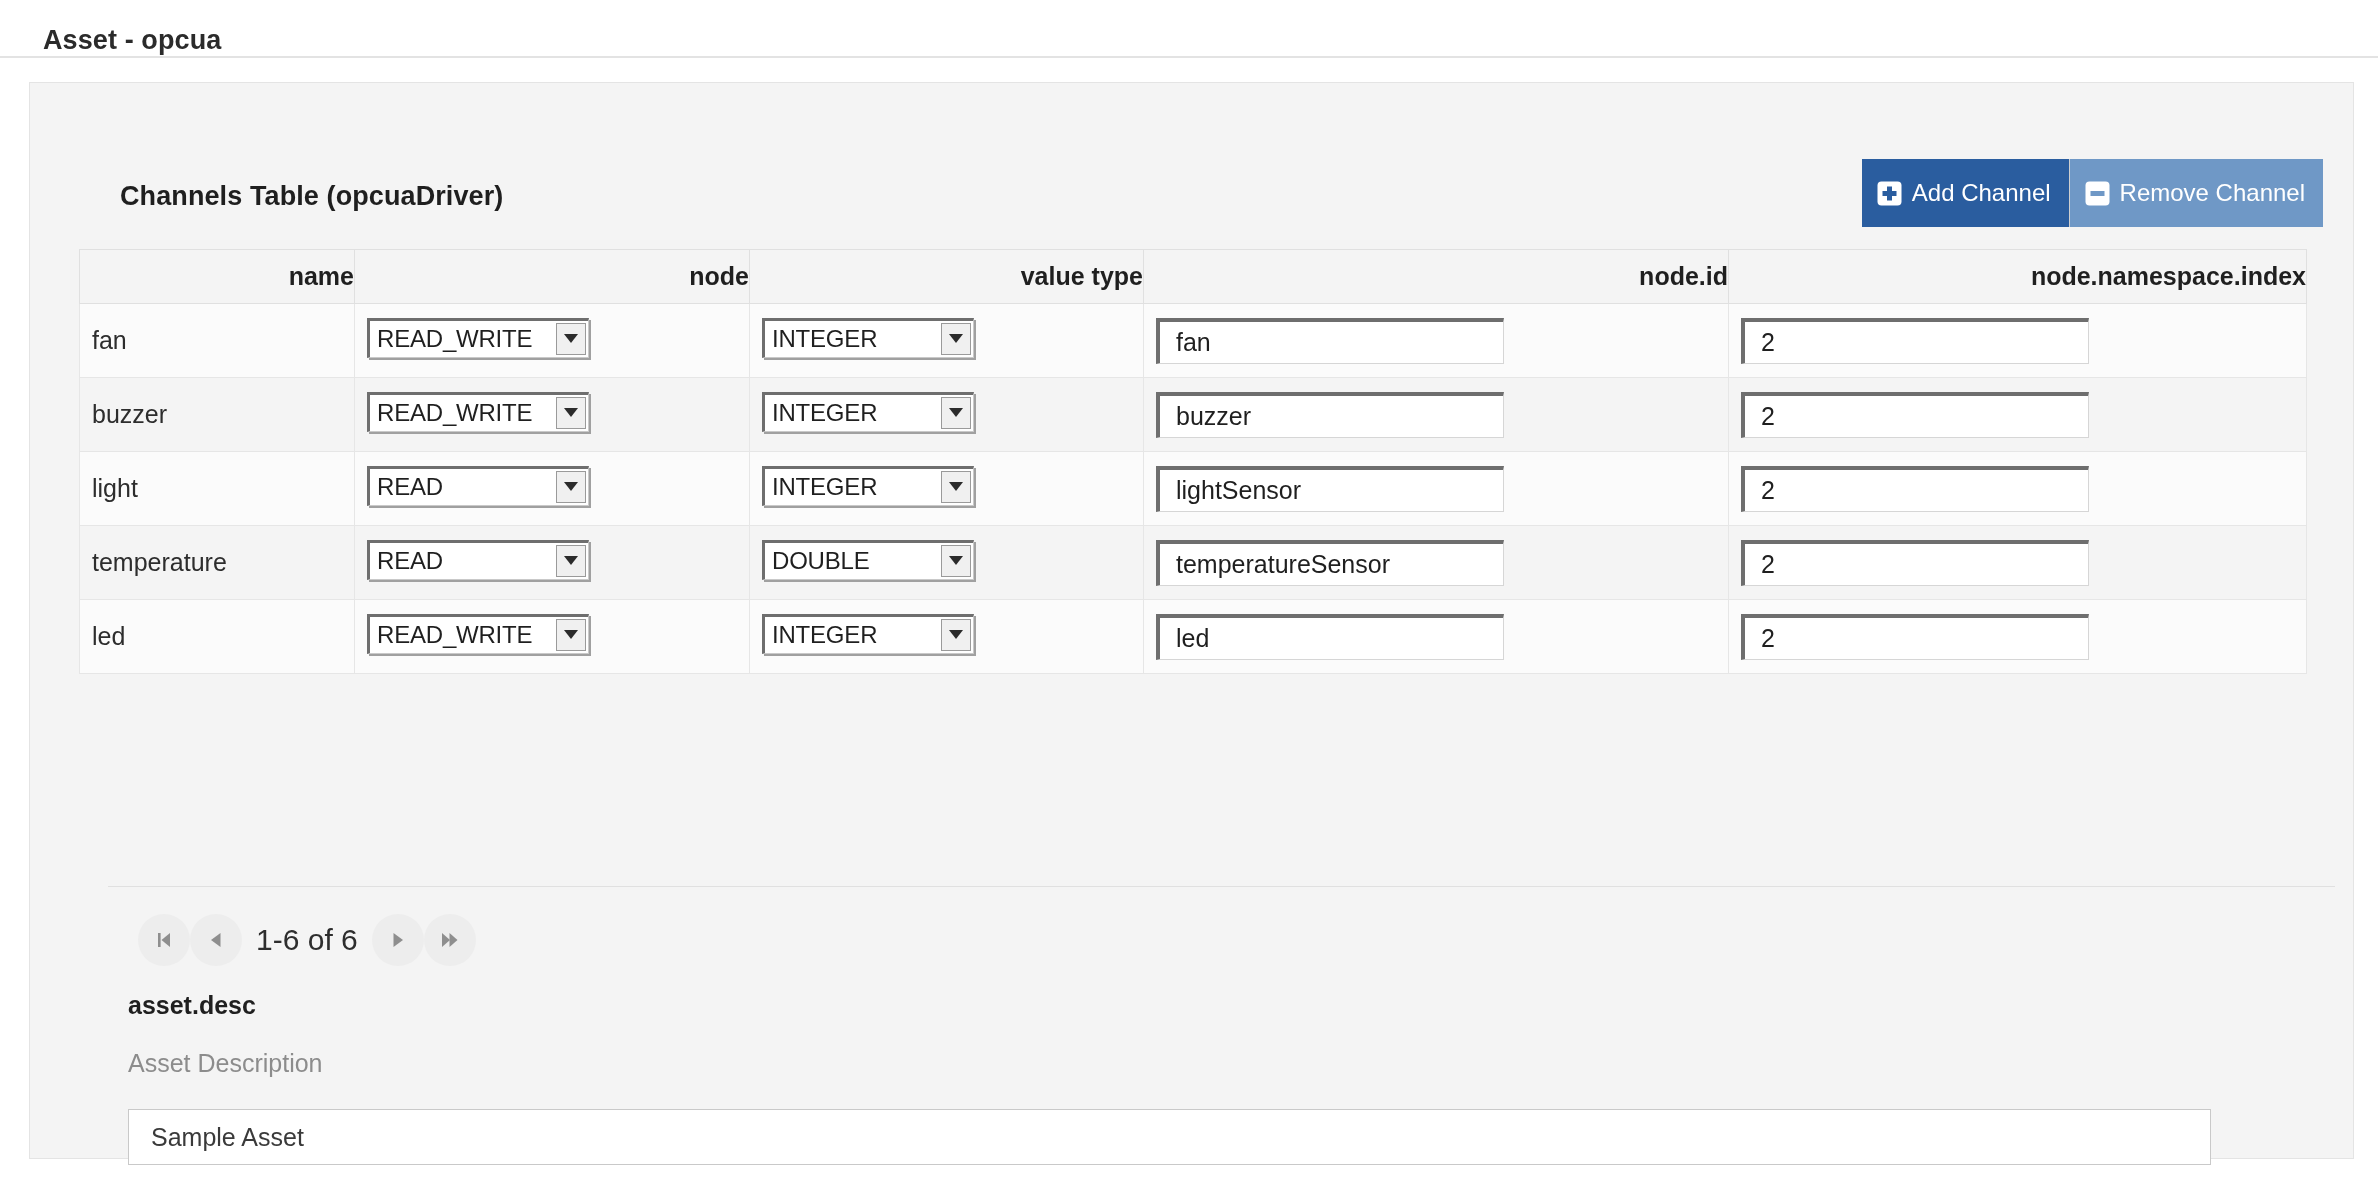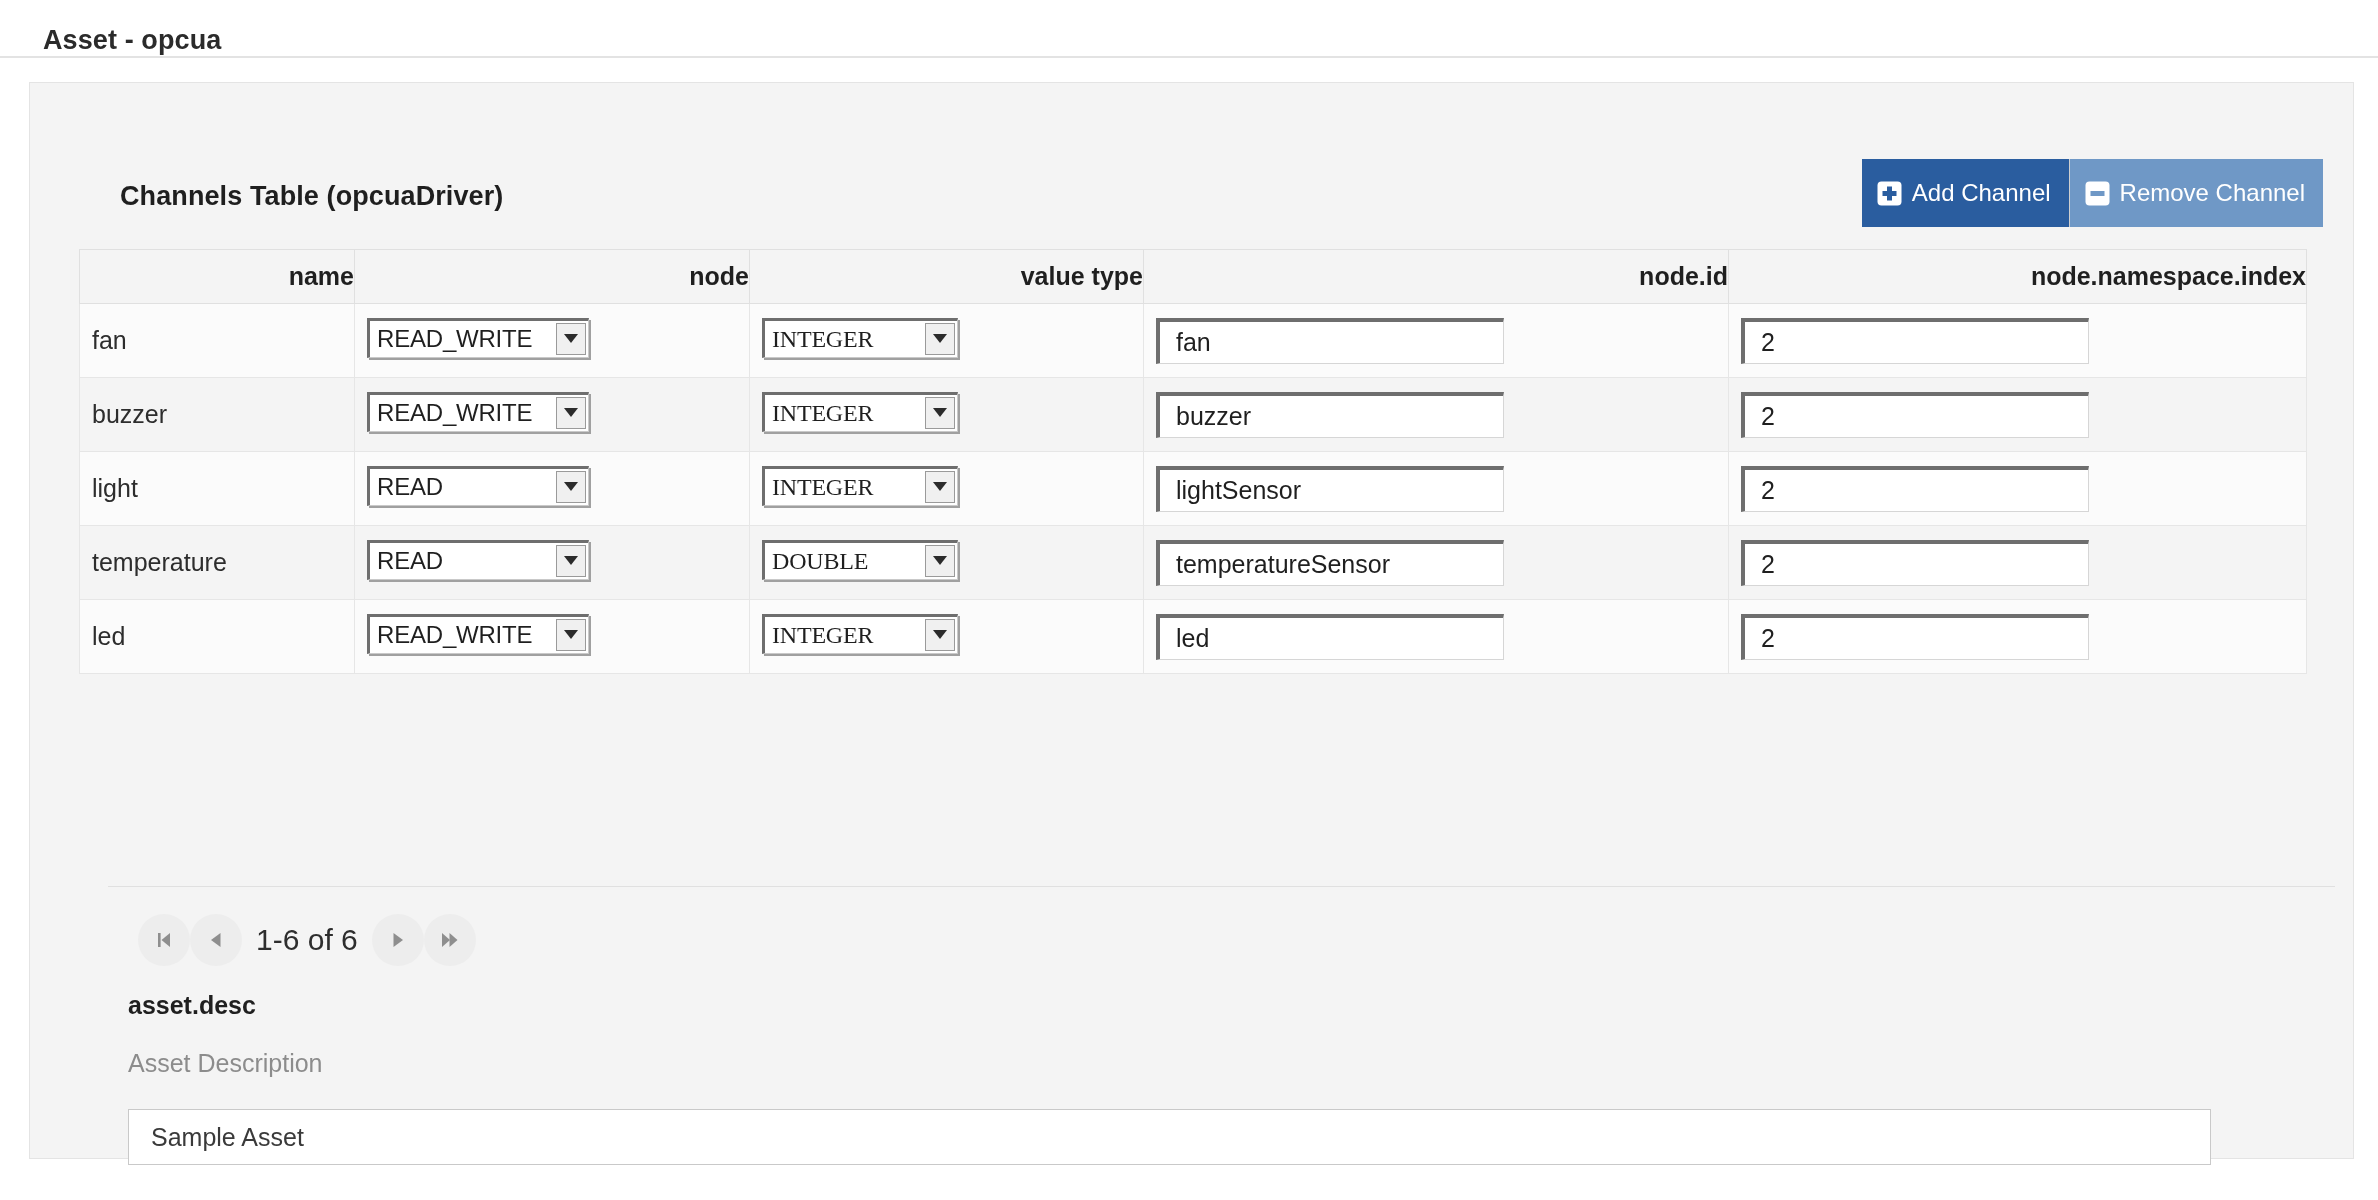--- a/index.html
+++ b/index.html
@@ -146,21 +146,21 @@
     background: #ffffff;
     border-top: 3px solid #6e6e6e;
     border-left: 3px solid #6e6e6e;
     border-right: 1px solid #c9c9c9;
     border-bottom: 1px solid #c9c9c9;
     box-shadow: 2px 2px 0 0 #a0a0a0;
     cursor: pointer;
     user-select: none;
   }
   .sel-type  { width: 222px; }
-  .sel-vtype { width: 196px; font-family: Liberation Serif, serif; }
+  .sel-vtype { width: 212px; }
   .sel-text {
     position: absolute;
     left: 7px;
     top: 50%;
     transform: translateY(-50%);
     font-size: 24px;
     color: #1f1f1f;
     white-space: nowrap;
     letter-spacing: -0.2px;
   }

